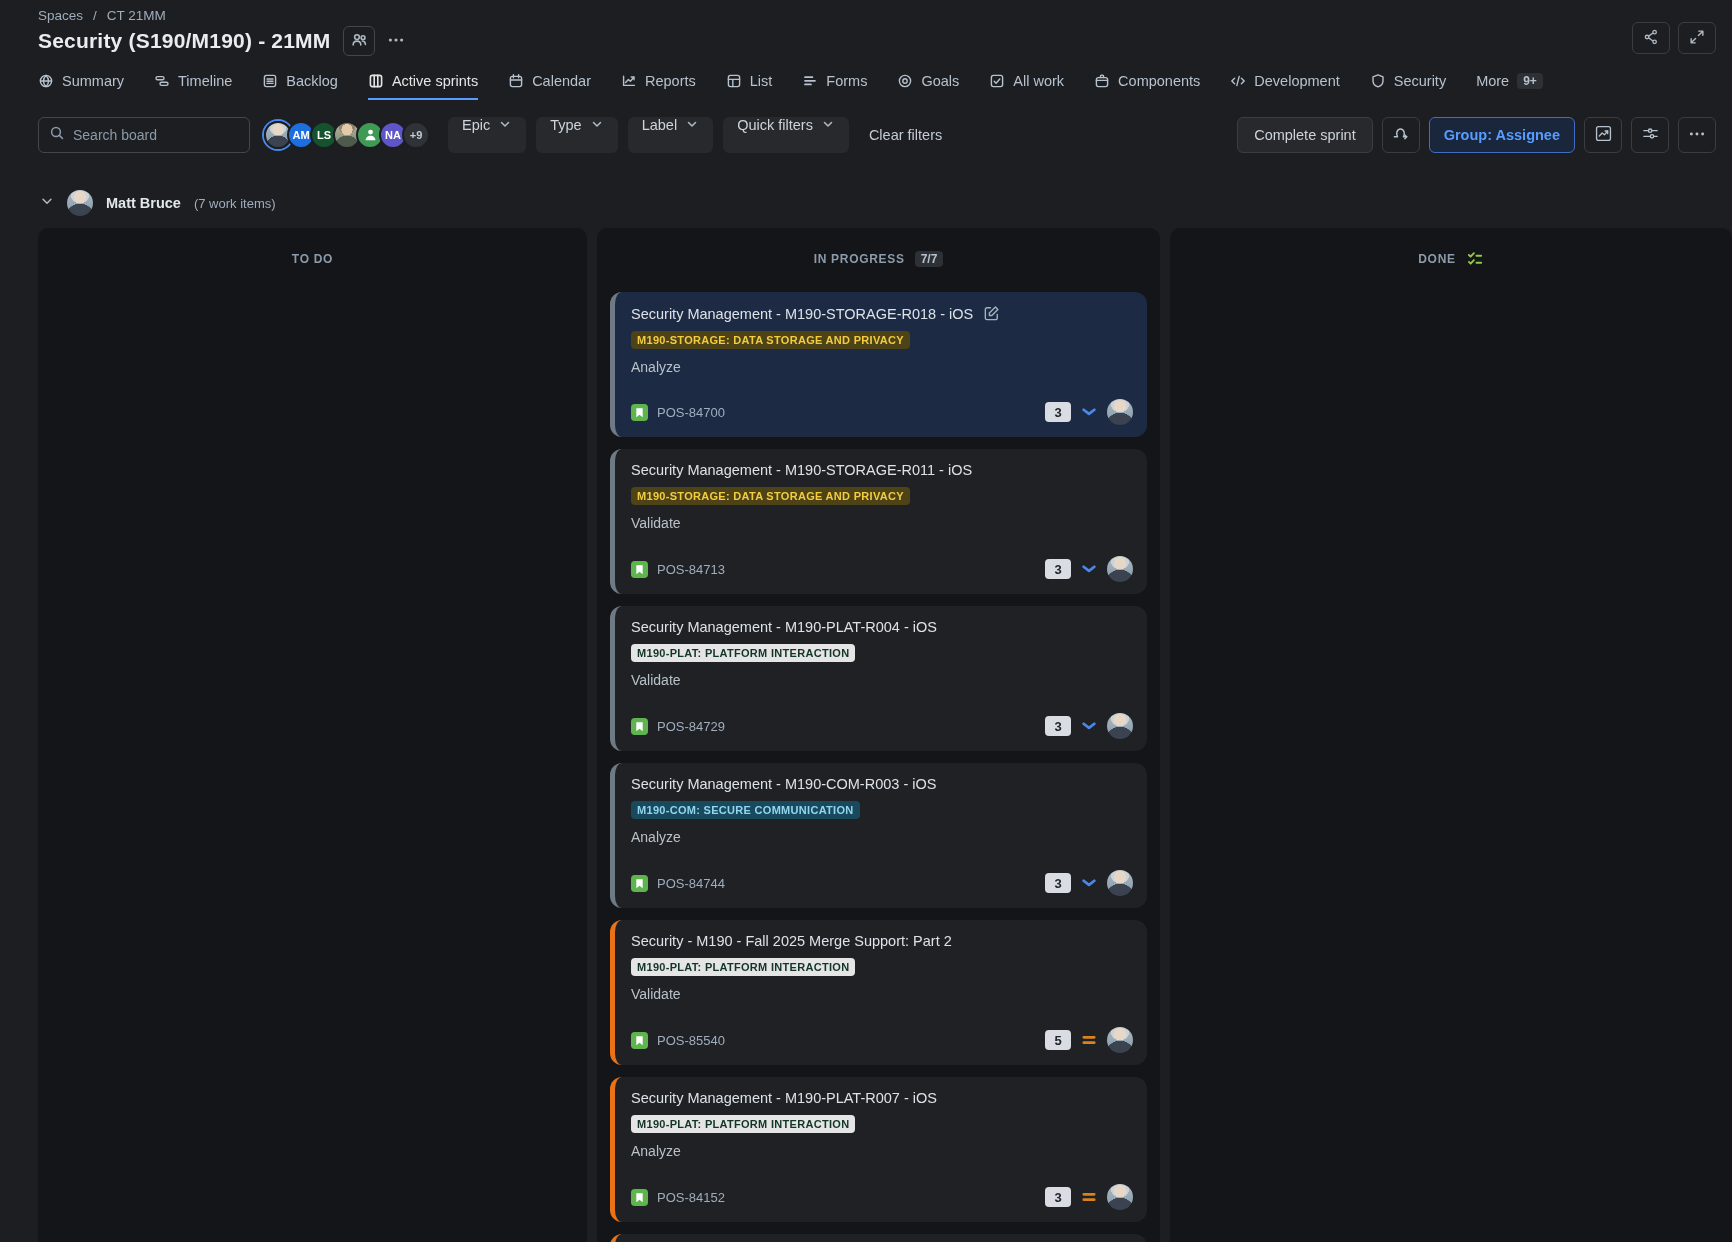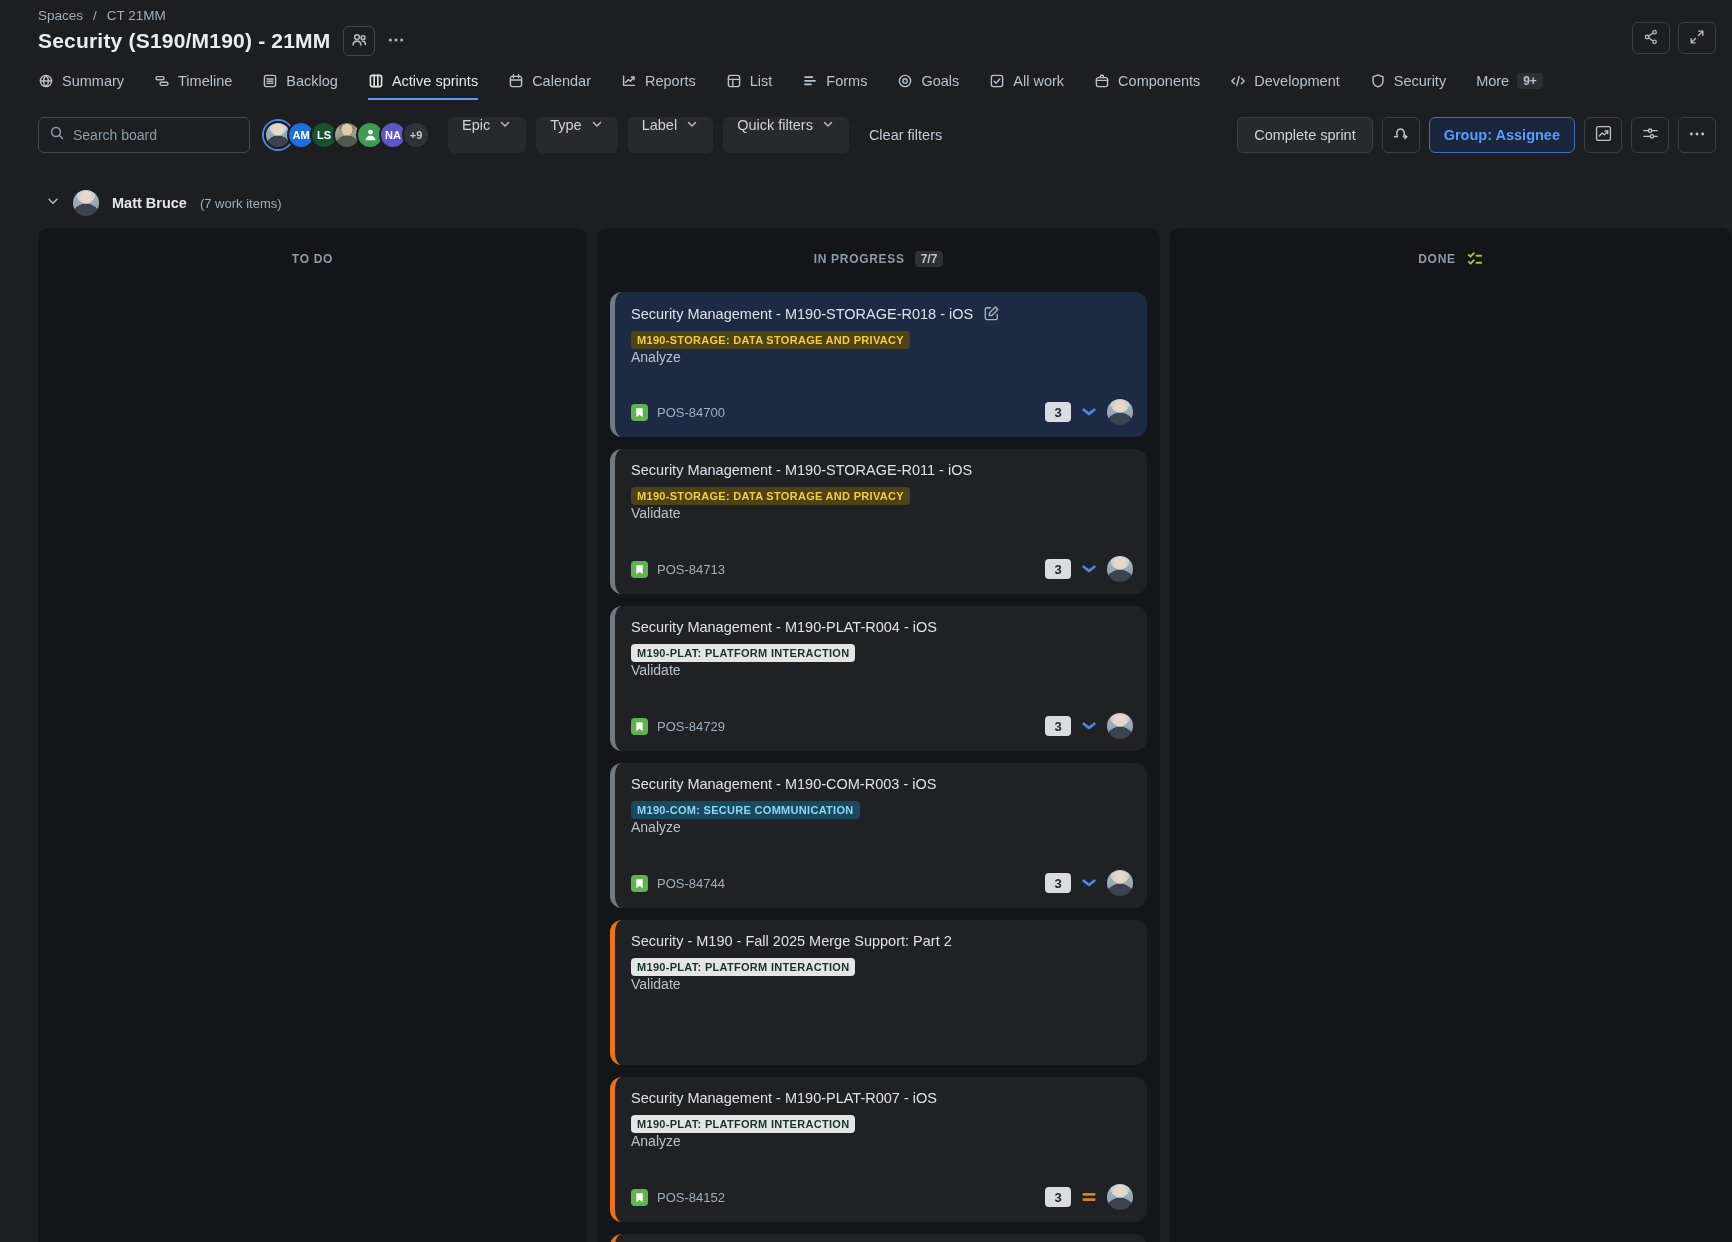--- a/index.html
+++ b/index.html
@@ -46,42 +46,42 @@
   .filterbtns { display:flex; gap:10px; margin-left:18px; align-items:center; }
   .fbtn { display:flex; align-items:flex-start; gap:8px; height:36px; padding:0 14px; background:#27292d; border:none; border-radius:6px; color:#cdd4db; font-size:14.5px; cursor:pointer; font-family:inherit; }
   .linklike { background:none; border:none; color:#c3cbd4; font-size:14.5px; margin-left:20px; cursor:pointer; font-family:inherit; }
   .tspacer { flex:1; }
   .rightbtns { display:flex; gap:9px; align-items:center; }
   .btn { height:36px; padding:0 16px; border-radius:6px; border:1px solid #3a3e44; background:#27292d; color:#cdd4db; font-size:14.5px; cursor:pointer; font-family:inherit; }
   .sqbtn { width:38px; height:36px; border:1px solid #3a3e44; background:transparent; border-radius:6px; display:inline-flex; align-items:center; justify-content:center; color:#b6c2cf; cursor:pointer; }
   .groupbtn { height:36px; padding:0 14px; border-radius:6px; border:1px solid #3f6fc4; background:#19263c; color:#579dff; font-size:14.5px; font-weight:600; cursor:pointer; font-family:inherit; }
 
   
-  .swimlane { position:absolute; left:46px; top:190px; display:flex; align-items:center; gap:13px; }
+  .swimlane { position:absolute; left:40px; top:190px; display:flex; align-items:center; gap:13px; }
   .sw-name { font-size:14.5px; font-weight:600; color:#e2e7ec; }
   .sw-count { font-size:13px; color:#9fadbc; }
   .sw-av { width:26px; height:26px; border-radius:50%; }
 
   
   .board { position:absolute; left:0; top:228px; right:0; bottom:0; }
   .col { position:absolute; top:0; bottom:-10px; background:#141518; border-radius:10px 10px 0 0; padding:22px 13px 0 13px; }
   .col-head { display:flex; align-items:center; gap:10px; padding:0 9px; margin-bottom:24px; height:18px;justify-content:center; }
   .col-title { font-size:12px; font-weight:700; letter-spacing:.7px; color:#8c9bab; }
   .col-badge { background:#2d3034; color:#b6c2cf; font-size:12px; font-weight:700; border-radius:4px; padding:1px 6px; }
   .cards { display:flex; flex-direction:column; gap:12px; }
   .card { position:relative; height:145px; background:#1f2125; border-radius:12px; border-left:5px solid #707a85; padding:13px 14px 12px 16px; display:flex; flex-direction:column; cursor:pointer; }
   .card.selected { background:#1c2a44; }
   .card.strip-orange { border-left-color:#ea7317; }
   .card-title-row { display:flex; align-items:center; gap:10px; }
   .card-title { font-size:14.5px; color:#dde2e8; white-space:nowrap; overflow:hidden; }
   .lbl { display:inline-block; margin-top:9px; font-size:11px; font-weight:700; letter-spacing:.3px; border-radius:4px; padding:3px 6px; width:max-content; }
   .lbl-yellow { background:#4e4217; color:#f2cd41; }
   .lbl-green  { background:#e5e5e5; color:#123527; }
   .lbl-blue   { background:#19495c; color:#91d6f1; }
-  .card-status { margin-top:0; font-size:14px; color:#b9c1c9; }
+  .card-status { margin-top:10px; font-size:14px; color:#b9c1c9; }
   .card-foot { margin-top:auto; display:flex; align-items:center; gap:8px; }
   .key { font-size:13px; color:#9fadbc; margin-left:1px; }
   .foot-right { margin-left:auto; display:flex; align-items:center; gap:9px; }
   .est { min-width:26px; height:20px; border-radius:4px; background:#d9dde3; color:#22262b; font-size:13px; font-weight:700; display:inline-flex; align-items:center; justify-content:center; padding:0 6px; }
   .card-av { width:26px; height:26px; border-radius:50%; cursor:pointer; }
 </style>
 </head>
 <body>
 
 <div class="app">
@@ -459,20 +459,38 @@
                 <span class="card-av photo"></span>
               </div>
             </div>
           </div>
           <div class="card strip-orange">
             <div class="card-title-row">
               <span class="card-title">Security - M190 - Fall 2025 Merge Support: Part 2</span>
             </div>
             <span class="lbl lbl-green">M190-PLAT: PLATFORM INTERACTION</span>
             <div class="card-status">Validate</div>
+            <div class="card-foot">
+              <span style="display: inline-flex;">
+                <svg width="17" height="17" viewBox="0 0 16 16">
+                  <rect width="16" height="16" rx="3.5" fill="#5eb54d"></rect>
+                  <path d="M5 4h6v8.4L8 10.1l-3 2.3z" fill="#fff"></path>
+                </svg>
+              </span>
+              <span class="key">POS-85540</span>
+              <div class="foot-right">
+                <span class="est">5</span>
+                <span style="display: inline-flex;">
+                  <svg width="18" height="18" viewBox="0 0 16 16" fill="none" stroke="#d9821f" stroke-width="2.5" stroke-linecap="round">
+                    <path d="M3.4 5.6h9.2M3.4 10.4h9.2"></path>
+                  </svg>
+                </span>
+                <span class="card-av photo"></span>
+              </div>
+            </div>
           </div>
           <div class="card strip-orange">
             <div class="card-title-row">
               <span class="card-title">Security Management - M190-PLAT-R007 - iOS</span>
             </div>
             <span class="lbl lbl-green">M190-PLAT: PLATFORM INTERACTION</span>
             <div class="card-status">Analyze</div>
             <div class="card-foot">
               <span style="display: inline-flex;">
                 <svg width="17" height="17" viewBox="0 0 16 16">

